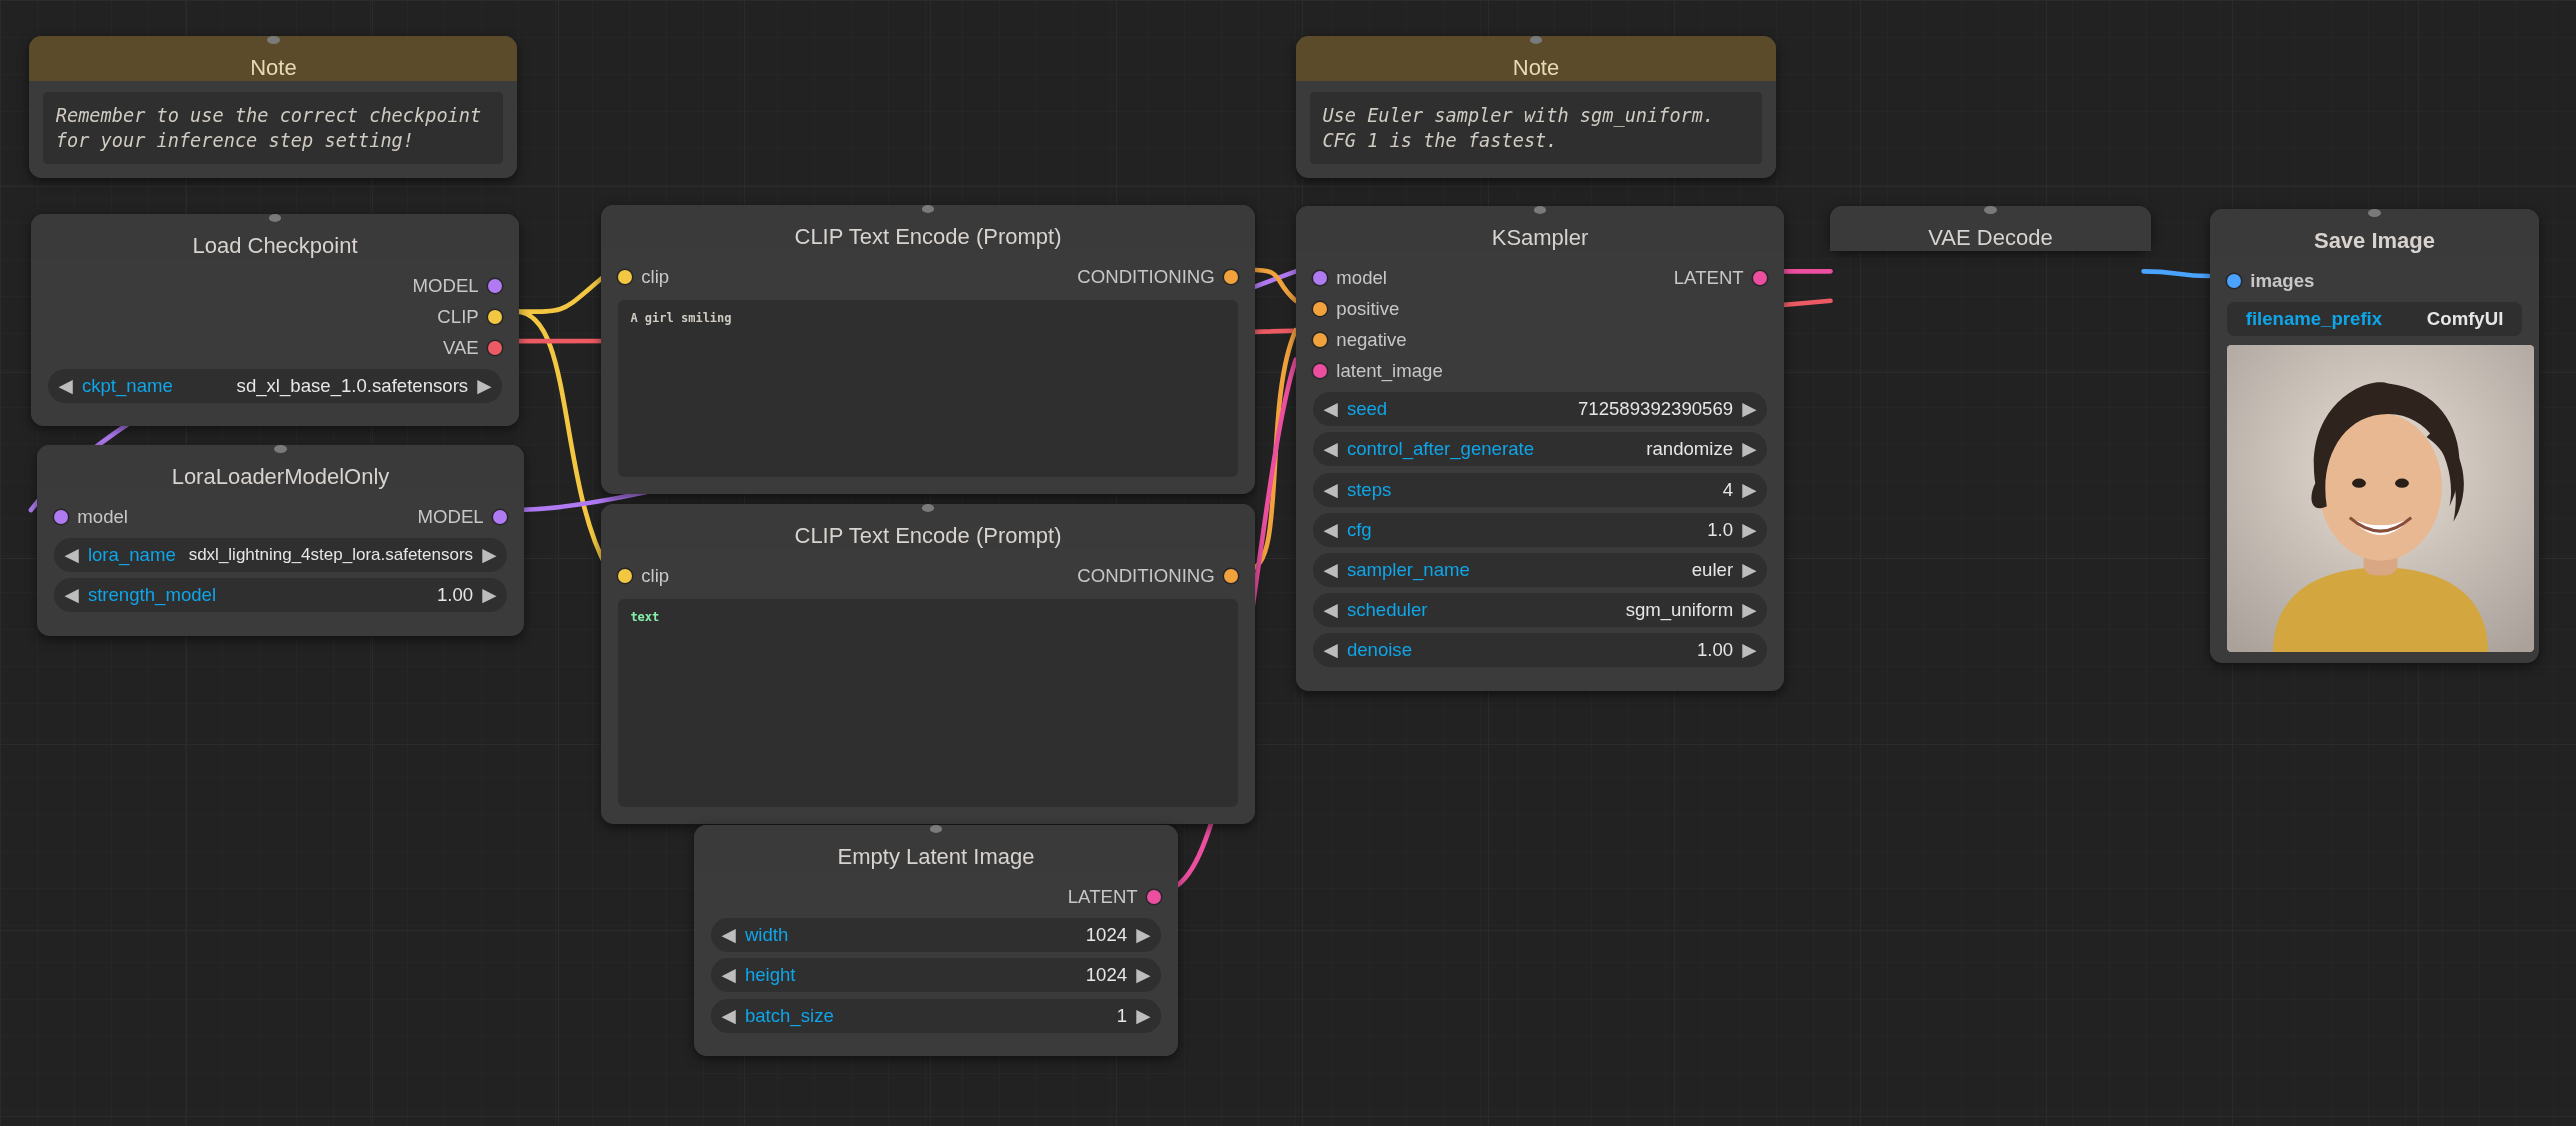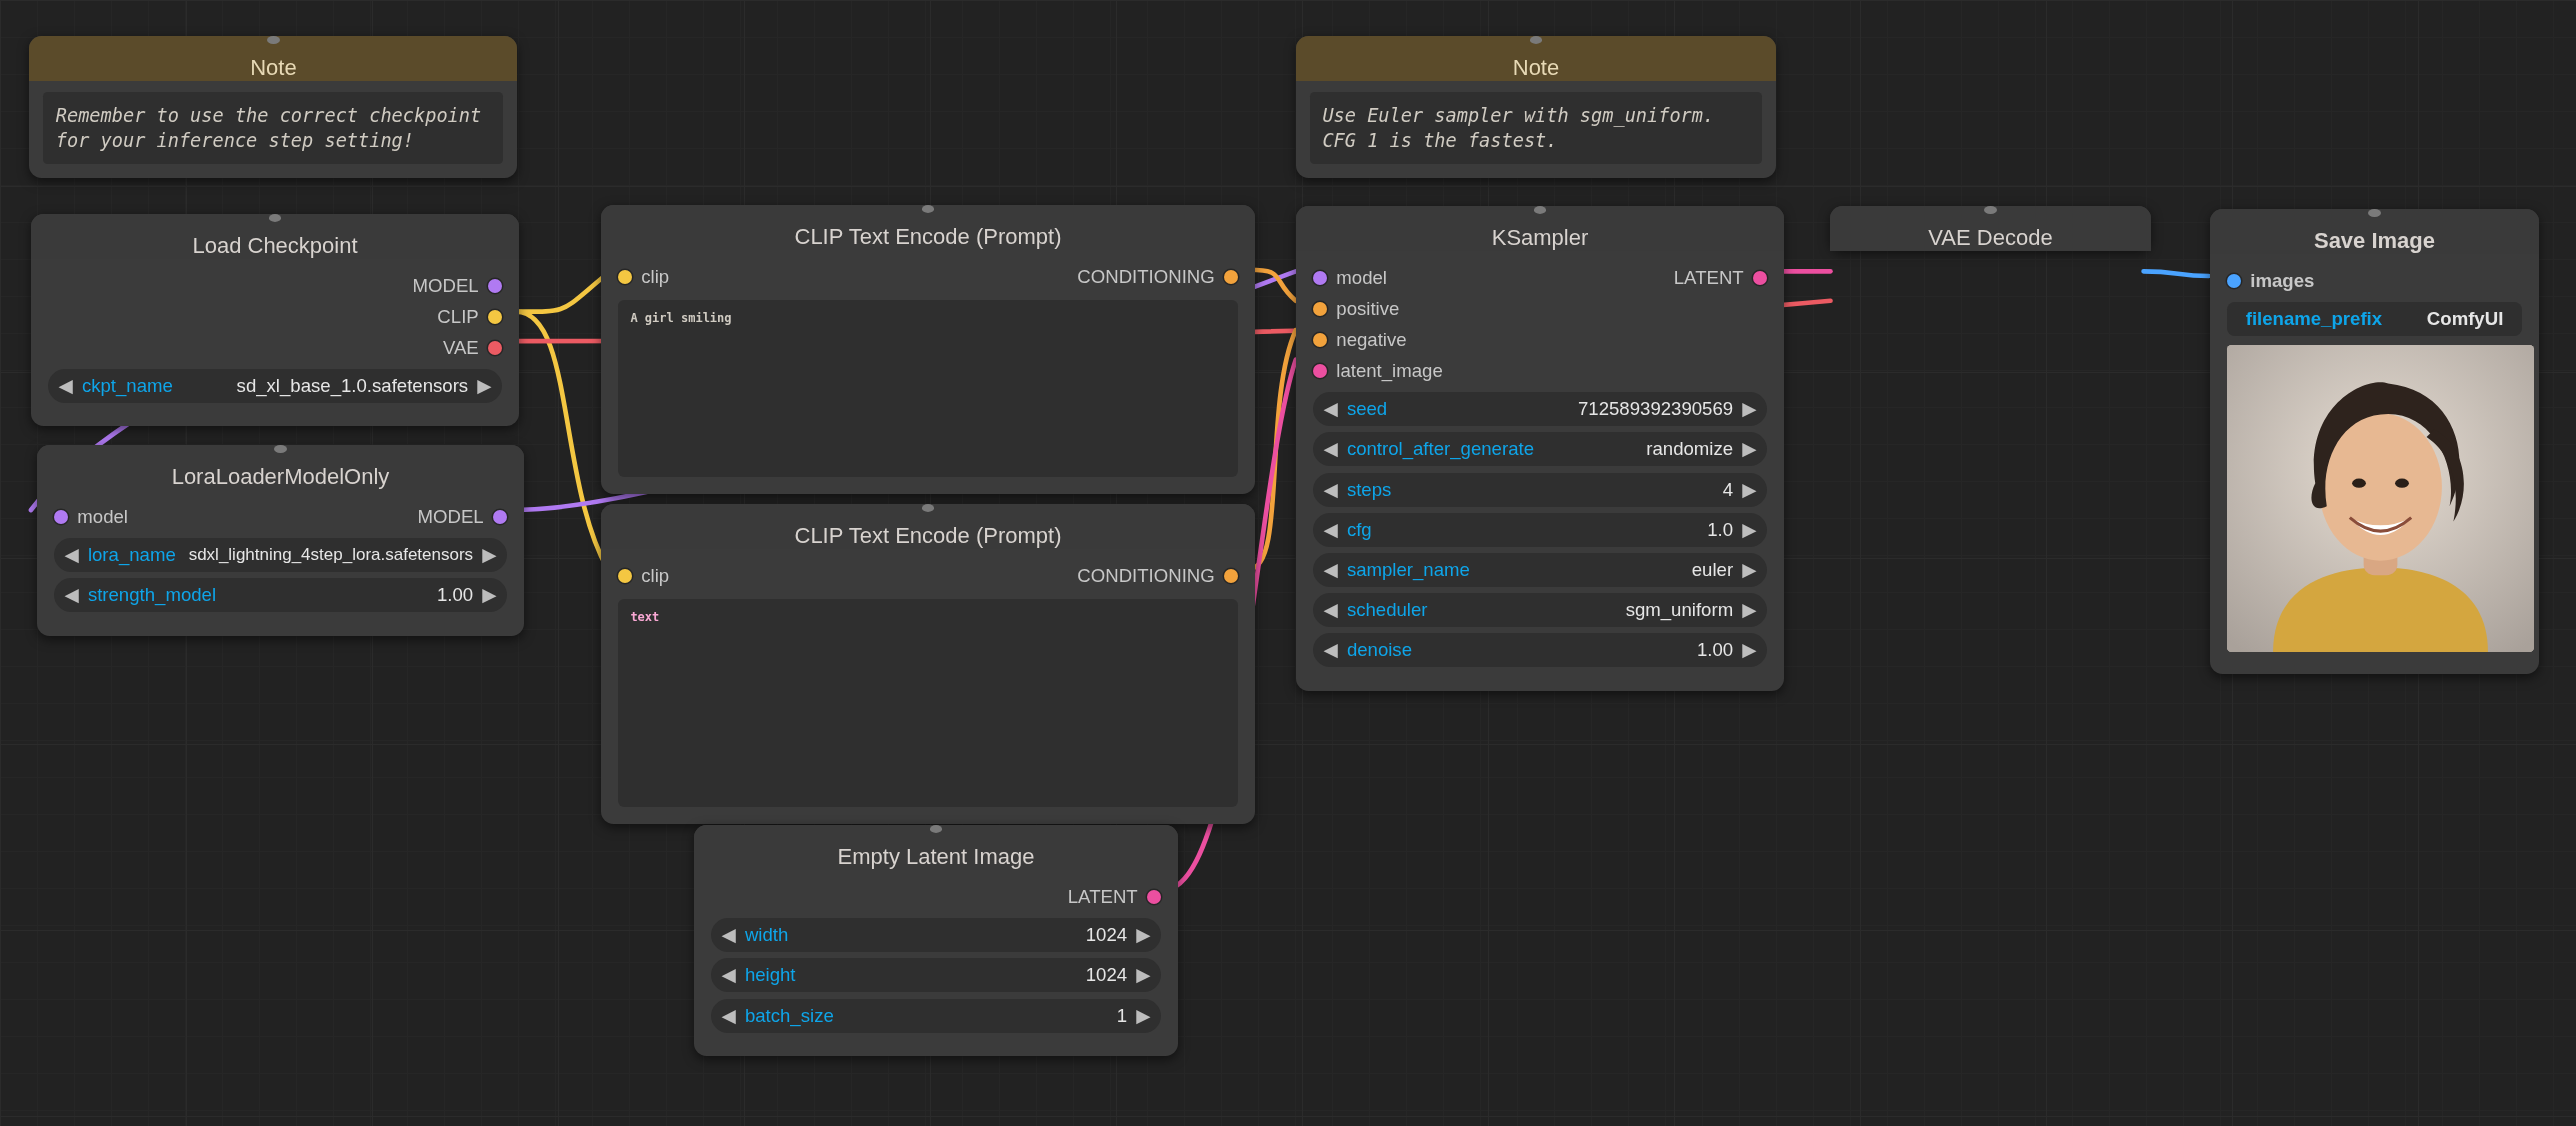--- a/index.html
+++ b/index.html
@@ -98,21 +98,21 @@
     margin: 7.7px 0 0 0;
     min-height: 124px;
     background: #2f2f2f;
     border-radius: 6.2px;
     padding: 11px 12.4px;
     font-family: Menlo, Consolas, monospace;
     font-size: 12px;
     color: #d0cbc2;
     font-weight: bold;
   }
-  .textarea.placeholder { color: #f9a8d4; }
+  .textarea.placeholder { color: #86efac; }
 
   
   .portrow {
     display: flex;
     align-items: center;
     height: 31px;
     font-size: 18.6px;
     gap: 9.3px;
   }
   .portrow.left  { justify-content: flex-start; }
@@ -393,21 +393,21 @@
     <span class="dot"></span>
     <span>VAE Decode</span>
   </div>
 </div>
 
 <div class="node" style="left:2210px; top:209px; width:329px;font-weight:bold;">
   <div class="titlebar">
     <span class="dot"></span>
     <span>Save Image</span>
   </div>
-  <div class="body" style="padding-bottom:14px">
+  <div class="body" style="padding-bottom:3px">
     <div class="portrow left">
       <span class="port-dot" style="background:#4aa3ff"></span>
       <span class="port-label">images</span>
     </div>
     <div class="widget" style="border-radius:7.7px">
       <span class="wlabel" style="padding-left:11px">filename_prefix</span>
       <span class="wvalue" style="padding-right:11px">ComfyUI</span>
     </div>
 
     <div class="preview" style="width:307px;height:307px;margin:9.3px auto 7.7px auto;">

